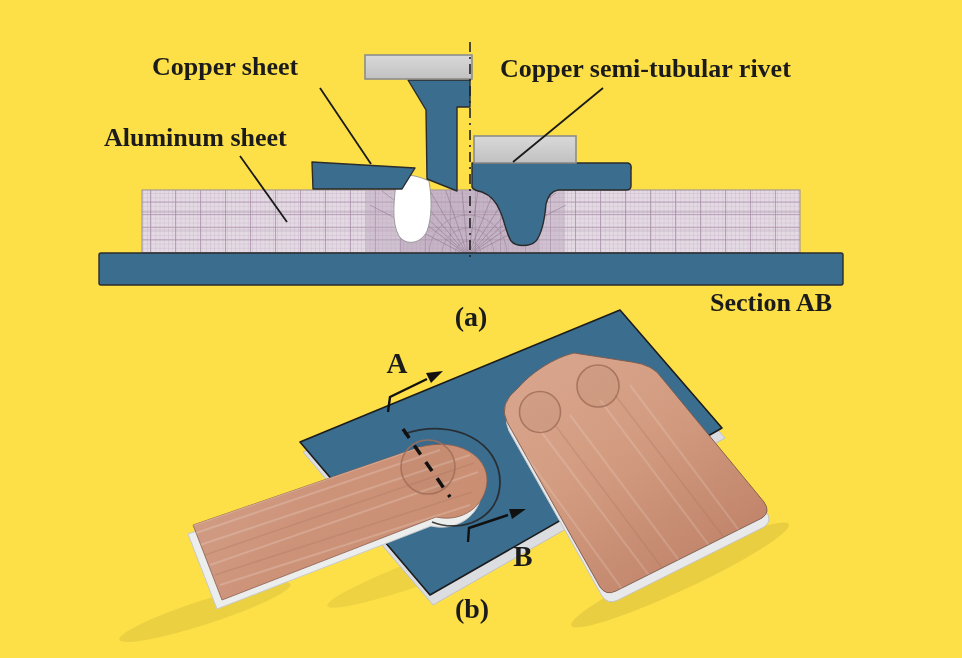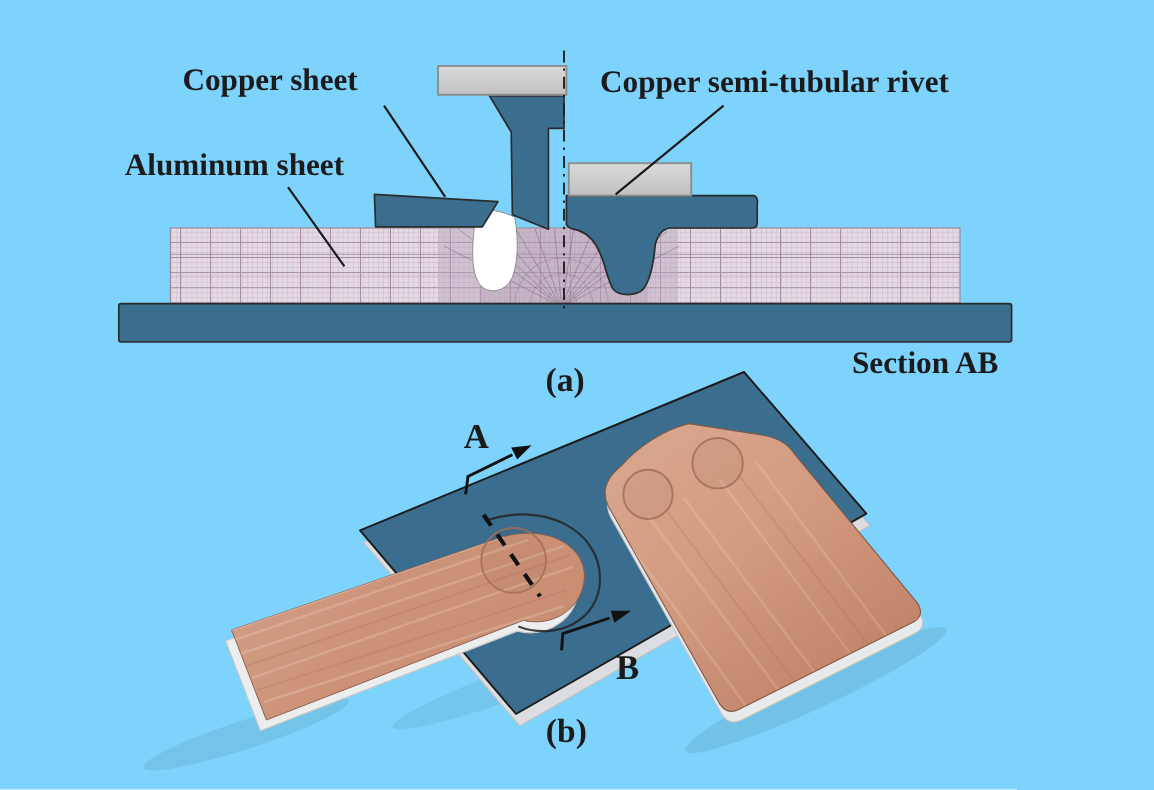--- a/index.html
+++ b/index.html
@@ -1,16 +1,16 @@
 <!DOCTYPE html>
 <html><head>
 <meta charset="utf-8">
 <style>
   html,body{margin:0;padding:0;background:#ffffff;}
-  #canvas{position:relative;width:962px;height:658px;background:#7dd3fc;overflow:hidden;
+  #canvas{position:relative;width:962px;height:658px;background:#fde047;overflow:hidden;
           font-family:"Liberation Serif","DejaVu Serif",serif;}
   svg{display:block;}
   text{fill:#1b1b1b;}
   .ann{font-size:26px;font-weight:600;}
   .panel-tag{font-size:28px;font-weight:600;}
   .arrow-letter{font-size:29px;font-weight:700;}
 </style>
 </head>
 <body>
 

